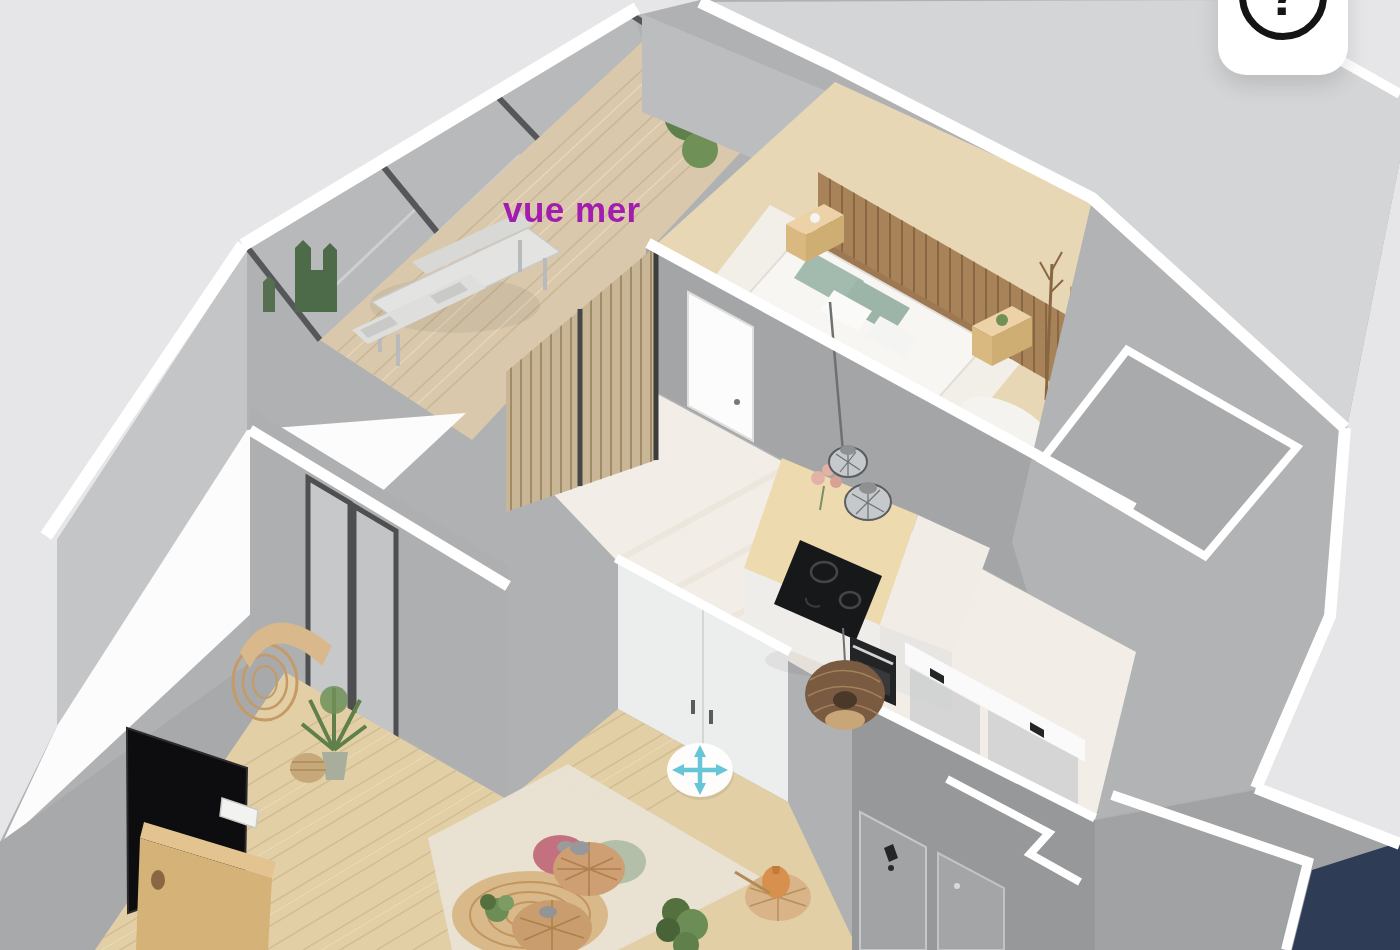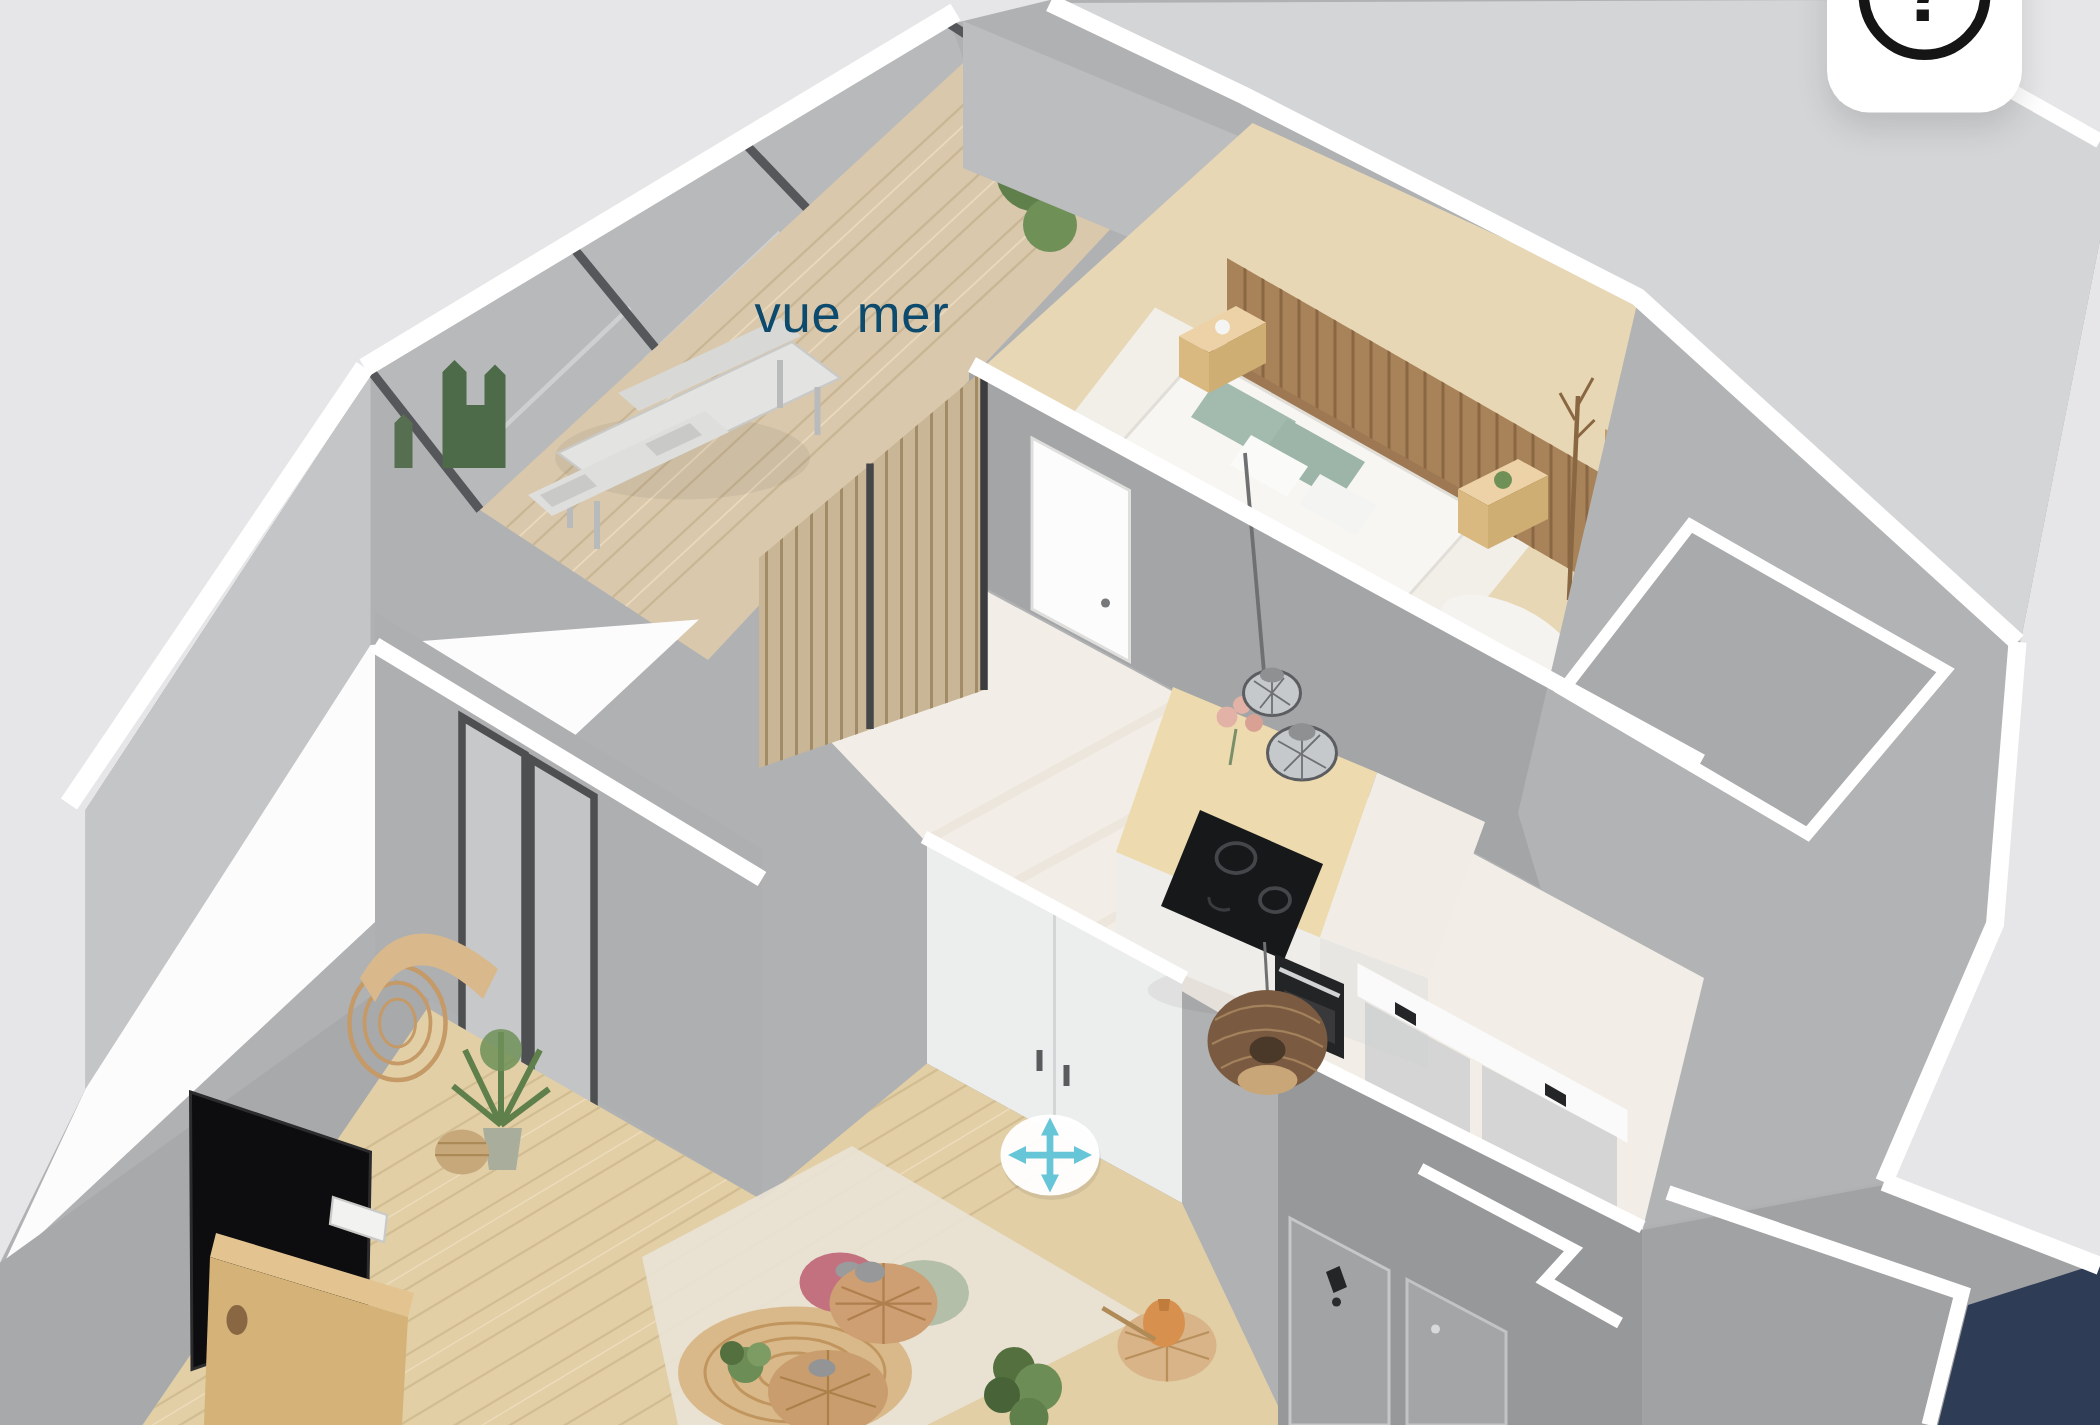--- a/index.html
+++ b/index.html
@@ -1,20 +1,20 @@
 <!DOCTYPE html>
 <html><head>
 <meta charset="utf-8">
 <style>
   html,body{margin:0;padding:0;background:#e6e6e8;}
   #stage{position:relative;width:1400px;height:950px;overflow:hidden;background:#e6e6e8;
          font-family:"Liberation Sans",sans-serif;}
   #scene{position:absolute;left:0;top:0;}
   .overlay{position:absolute;}
-  #vue-mer-label{left:503px;top:190px;font-size:35px;letter-spacing:.5px;color:#0c4a6e;}
+  #vue-mer-label{left:503px;top:190px;font-size:35px;letter-spacing:.5px;color:#a21caf;font-weight:bold;}
   #help-btn{left:1218px;top:-55px;width:130px;height:130px;background:#ffffff;border-radius:28px;
             box-shadow:0 10px 22px rgba(0,0,0,.12);cursor:pointer;}
   #help-circle{position:absolute;left:21px;top:7px;width:88px;height:88px;border:7px solid #151515;
                border-radius:50%;display:flex;align-items:center;justify-content:center;box-sizing:border-box;}
   #help-circle span{font-size:58px;font-weight:700;color:#151515;margin-top:-4px;}
   #move-widget{left:645px;top:725px;width:110px;height:90px;cursor:grab;}
 </style>
 </head>
 <body>
 

